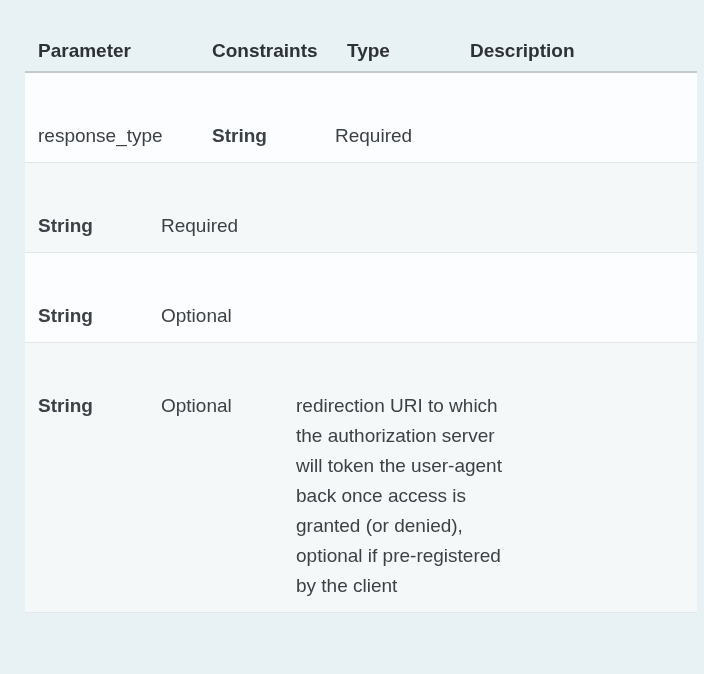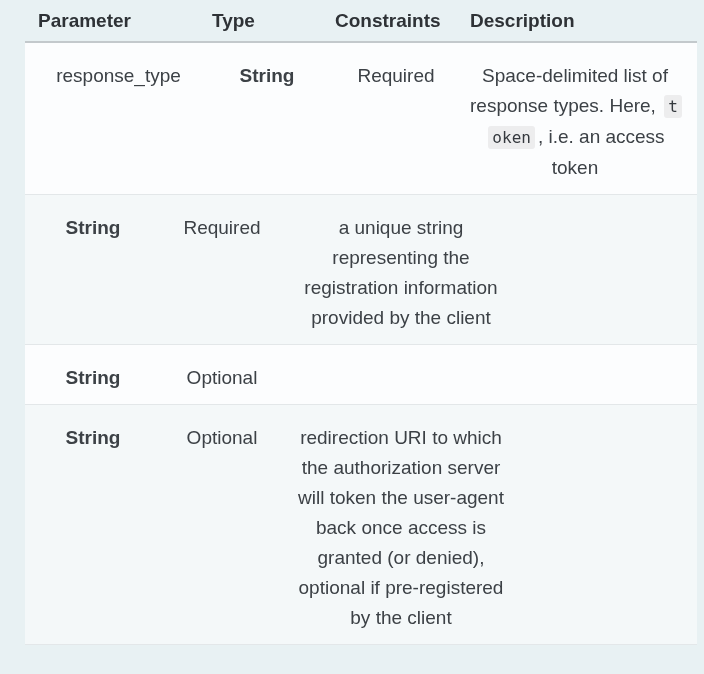--- a/index.html
+++ b/index.html
@@ -15,20 +15,21 @@
     width: 672px;
   }
   .row { display: flex; }
   .cell {
     box-sizing: border-box;
     flex: 0 0 auto;
     padding-left: 13px;
     font-size: 19px;
     line-height: 30px;
     color: var(--text, #3c4146);
+    margin-top: 30px;
   }
   .c1 { width: 174px; }
   .c2 { width: 123px; font-weight: bold; }
   .c3 { width: 135px; }
   .c4 { width: 240px; padding-right: 17px; }
   .thead {
     border-bottom: 2px solid var(--header-border, #c3c9cc);
   }
   .thead .cell {
     font-weight: bold;
@@ -39,21 +40,20 @@
   .body-row {
     background: var(--row-bg, #fcfdfe);
     border-bottom: 1px solid var(--row-border, #e3e7e9);
   }
   .body-row:nth-child(even) {
     background: var(--row-alt-bg, #f4f8f9);
   }
   .body-row .cell {
     padding-top: 18px;
     padding-bottom: 11px;
-    text-align: center;
   }
   .inline-code {
     font-family: "DejaVu Sans Mono", "Liberation Mono", monospace;
     font-size: 16px;
     background: var(--code-bg, #ededee);
     color: var(--code-text, #35393e);
     padding: 2px 4px;
     border-radius: 3px;
     margin: 0 3px;
     word-break: break-all;
@@ -62,37 +62,35 @@
   }
 </style>
 </head>
 <body>
 
 <div class="page">
   <div class="table-wrap">
 
     <div class="row thead">
       <div class="cell c1">Parameter</div>
+      <div class="cell c3">Constraints</div>
       <div class="cell c2">Type</div>
-      <div class="cell c3">Constraints</div>
       <div class="cell c4">Description</div>
     </div>
 
     <div>
   <div class="row body-row">
     <div class="cell c1">response_type</div>
     <div class="cell c2">String</div>
     <div class="cell c3">Required</div>
-    <div class="cell c4">Space-delimited list of response types. Here, <code class="inline-code">token</code>, i.e. an access token</div>
   </div>
 
   <div class="row body-row">
     <div class="cell c2">String</div>
     <div class="cell c3">Required</div>
-    <div class="cell c4">a unique string representing the registration information provided by the client</div>
   </div>
 
   <div class="row body-row">
     <div class="cell c2">String</div>
     <div class="cell c3">Optional</div>
   </div>
 
   <div class="row body-row">
     <div class="cell c2">String</div>
     <div class="cell c3">Optional</div>

